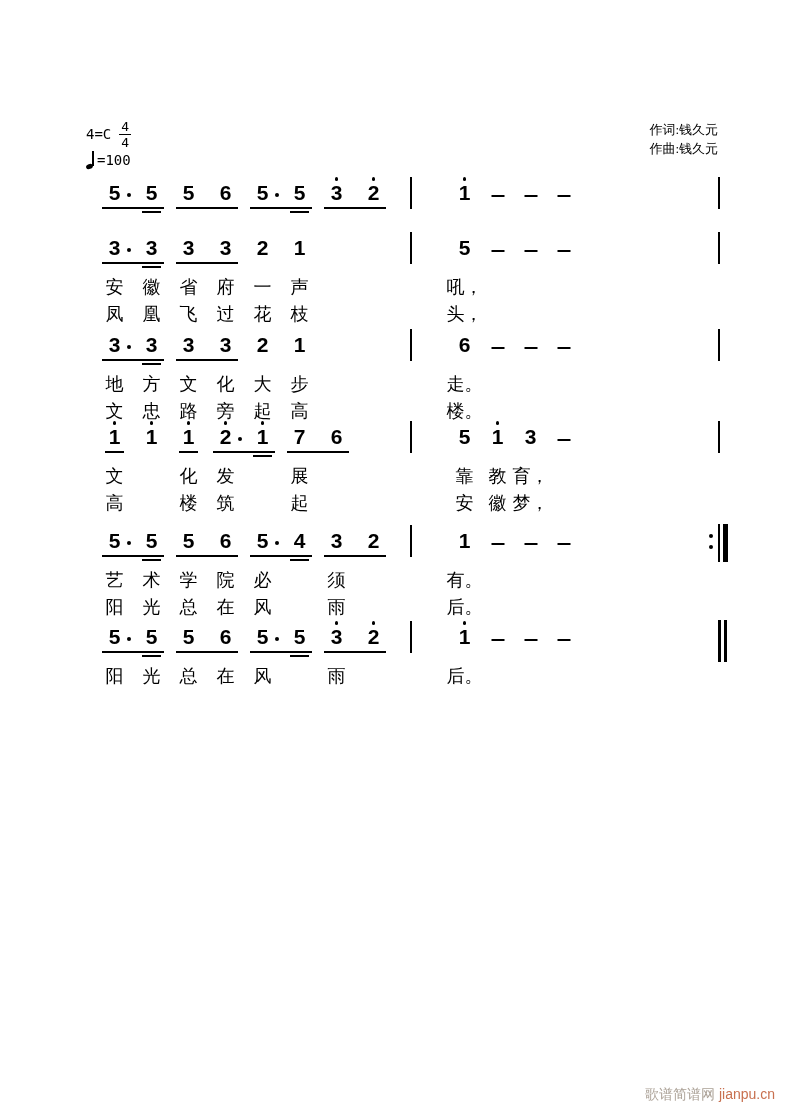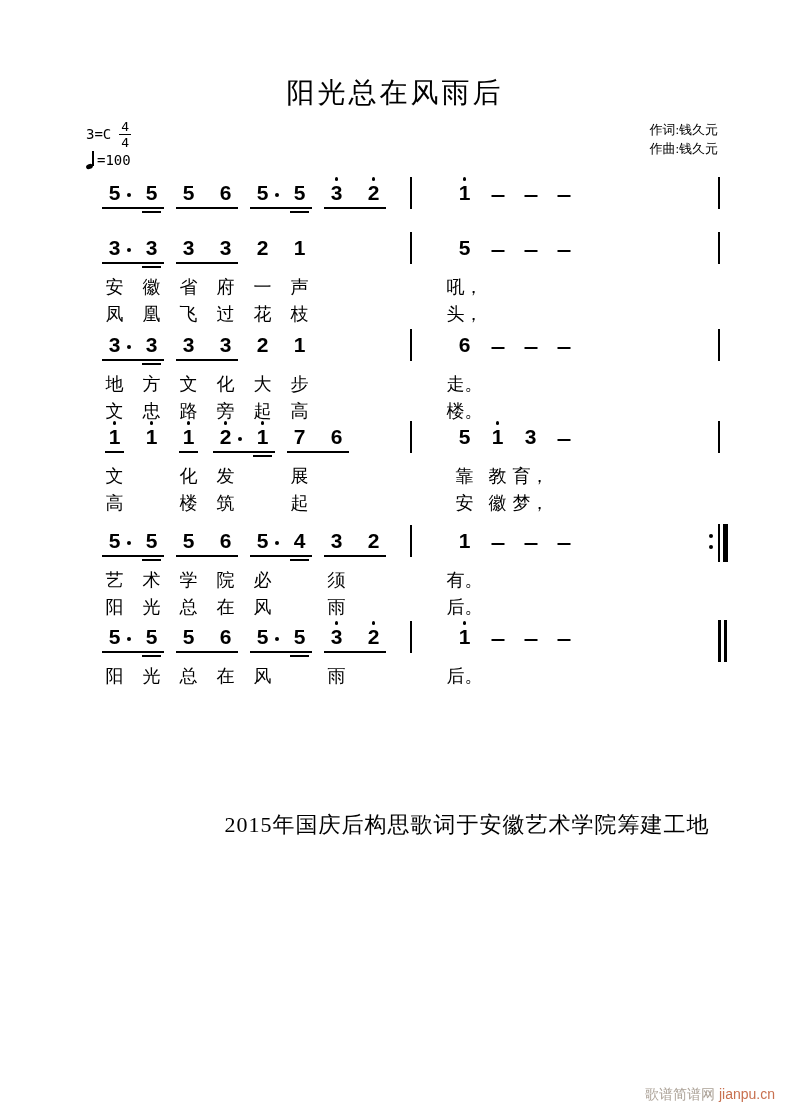--- a/index.html
+++ b/index.html
@@ -44,25 +44,24 @@
   
   #watermark{position:absolute;top:1086px;right:15px;font-family:"Liberation Sans",sans-serif;font-size:14px;}
   #watermark .wm-name{color:#aba196;}
   #watermark .wm-url{color:#c8704f;margin-top:11px;}
 </style>
 </head>
 <body>
 
 <div id="page">
 
-  <div id="song-title">阳光总在风雨后</div>
 
   <div id="keysig-block">
     <div class="keyrow">
-      <span>3=C</span>
+      <span>4=C</span>
       <span class="frac">
         <span class="fn">4</span>
         <span class="fd">4</span>
       </span>
     </div>
     <div class="temporow">
       <span class="qnote">
           <span class="qhead"></span>
           <span class="qstem"></span>
         </span>
@@ -584,21 +583,20 @@
         <div class="lyr-row" style="left: 448px; top: 44px;">
           <div class="lyr" style="width: 33px;">后。</div>
           <div class="lyr" style="width: 33px;"></div>
           <div class="lyr" style="width: 33px;"></div>
           <div class="lyr" style="width: 33px;"></div>
         </div>
       </div>
     </div>
 
   <div id="footnotes">
-    <div>2015年国庆后构思歌词于安徽艺术学院筹建工地</div>
   </div>
 
   <div id="watermark">
     <span class="wm-name">歌谱简谱网</span>
     <span class="wm-url">jianpu.cn</span>
   </div>
 
 </div>
 
 </body></html>

